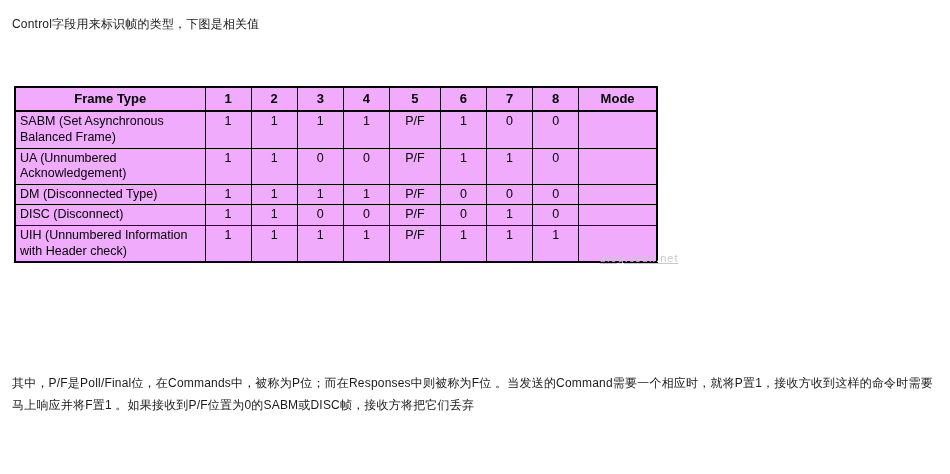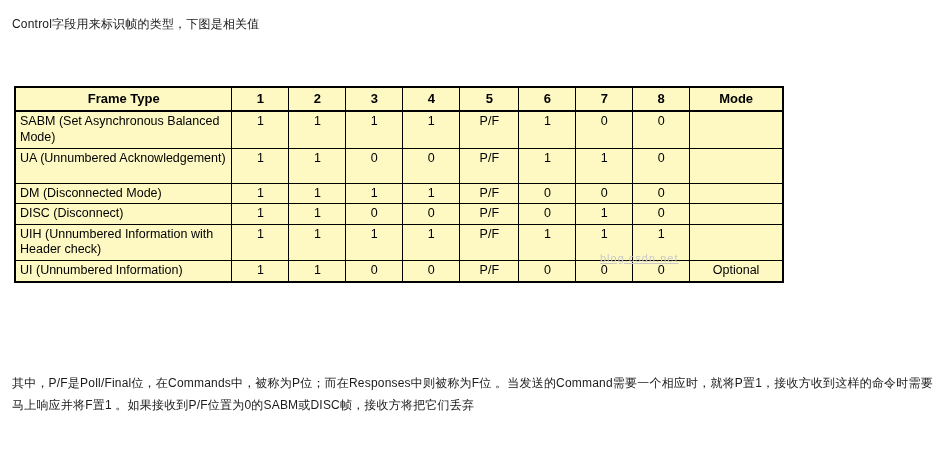--- a/index.html
+++ b/index.html
@@ -24,22 +24,22 @@
     letter-spacing: 0.2px;
   }
   .table-wrap {
     position: absolute;
     left: 14px;
     top: 86px;
     width: 782px;
   }
   table.frame-table {
     border-collapse: collapse;
-    width: 770px;
-    background: #fef9c3;
+    width: 644px;
+    background: #f0abfc;
     border: 2px solid #000000;
   }
   table.frame-table th,
   table.frame-table td {
     border: 1px solid #000000;
     font-size: 12.5px;
     line-height: 1.25;
     vertical-align: top;
     padding: 2px 4px;
     font-family: "Liberation Sans", sans-serif;
@@ -113,21 +113,21 @@
         <th class="col-bit">4</th>
         <th class="col-bit">5</th>
         <th class="col-bit">6</th>
         <th class="col-bit">7</th>
         <th class="col-bit">8</th>
         <th class="col-notes">Mode</th>
       </tr>
     </thead>
     <tbody>
       <tr class="row-tall">
-        <td class="frametype">SABM (Set Asynchronous Balanced Mode)</td>
+        <td class="frametype">SABM (Set Asynchronous Balanced Frame)</td>
         <td class="bit">1</td>
         <td class="bit">1</td>
         <td class="bit">1</td>
         <td class="bit">1</td>
         <td class="bit">P/F</td>
         <td class="bit">1</td>
         <td class="bit">0</td>
         <td class="bit">0</td>
         <td class="notes"></td>
       </tr>
@@ -137,21 +137,21 @@
         <td class="bit">1</td>
         <td class="bit">0</td>
         <td class="bit">0</td>
         <td class="bit">P/F</td>
         <td class="bit">1</td>
         <td class="bit">1</td>
         <td class="bit">0</td>
         <td class="notes"></td>
       </tr>
       <tr class="row-short">
-        <td class="frametype">DM (Disconnected Mode)</td>
+        <td class="frametype">DM (Disconnected Type)</td>
         <td class="bit">1</td>
         <td class="bit">1</td>
         <td class="bit">1</td>
         <td class="bit">1</td>
         <td class="bit">P/F</td>
         <td class="bit">0</td>
         <td class="bit">0</td>
         <td class="bit">0</td>
         <td class="notes"></td>
       </tr>
@@ -172,31 +172,19 @@
         <td class="bit">1</td>
         <td class="bit">1</td>
         <td class="bit">1</td>
         <td class="bit">1</td>
         <td class="bit">P/F</td>
         <td class="bit">1</td>
         <td class="bit">1</td>
         <td class="bit">1</td>
         <td class="notes"></td>
       </tr>
-      <tr class="row-short">
-        <td class="frametype">UI (Unnumbered Information)</td>
-        <td class="bit">1</td>
-        <td class="bit">1</td>
-        <td class="bit">0</td>
-        <td class="bit">0</td>
-        <td class="bit">P/F</td>
-        <td class="bit">0</td>
-        <td class="bit">0</td>
-        <td class="bit">0</td>
-        <td class="notes">Optional</td>
-      </tr>
     </tbody>
   </table>
 </div>
 
 <div class="watermark">blog.csdn.net</div>
 
 <div class="body-text">其中，P/F是Poll/Final位，在Commands中，被称为P位；而在Responses中则被称为F位 。当发送的Command需要一个相应时，就将P置1，接收方收到这样的命令时需要马上响应并将F置1 。如果接收到P/F位置为0的SABM或DISC帧，接收方将把它们丢弃</div>
 
 </body></html>

